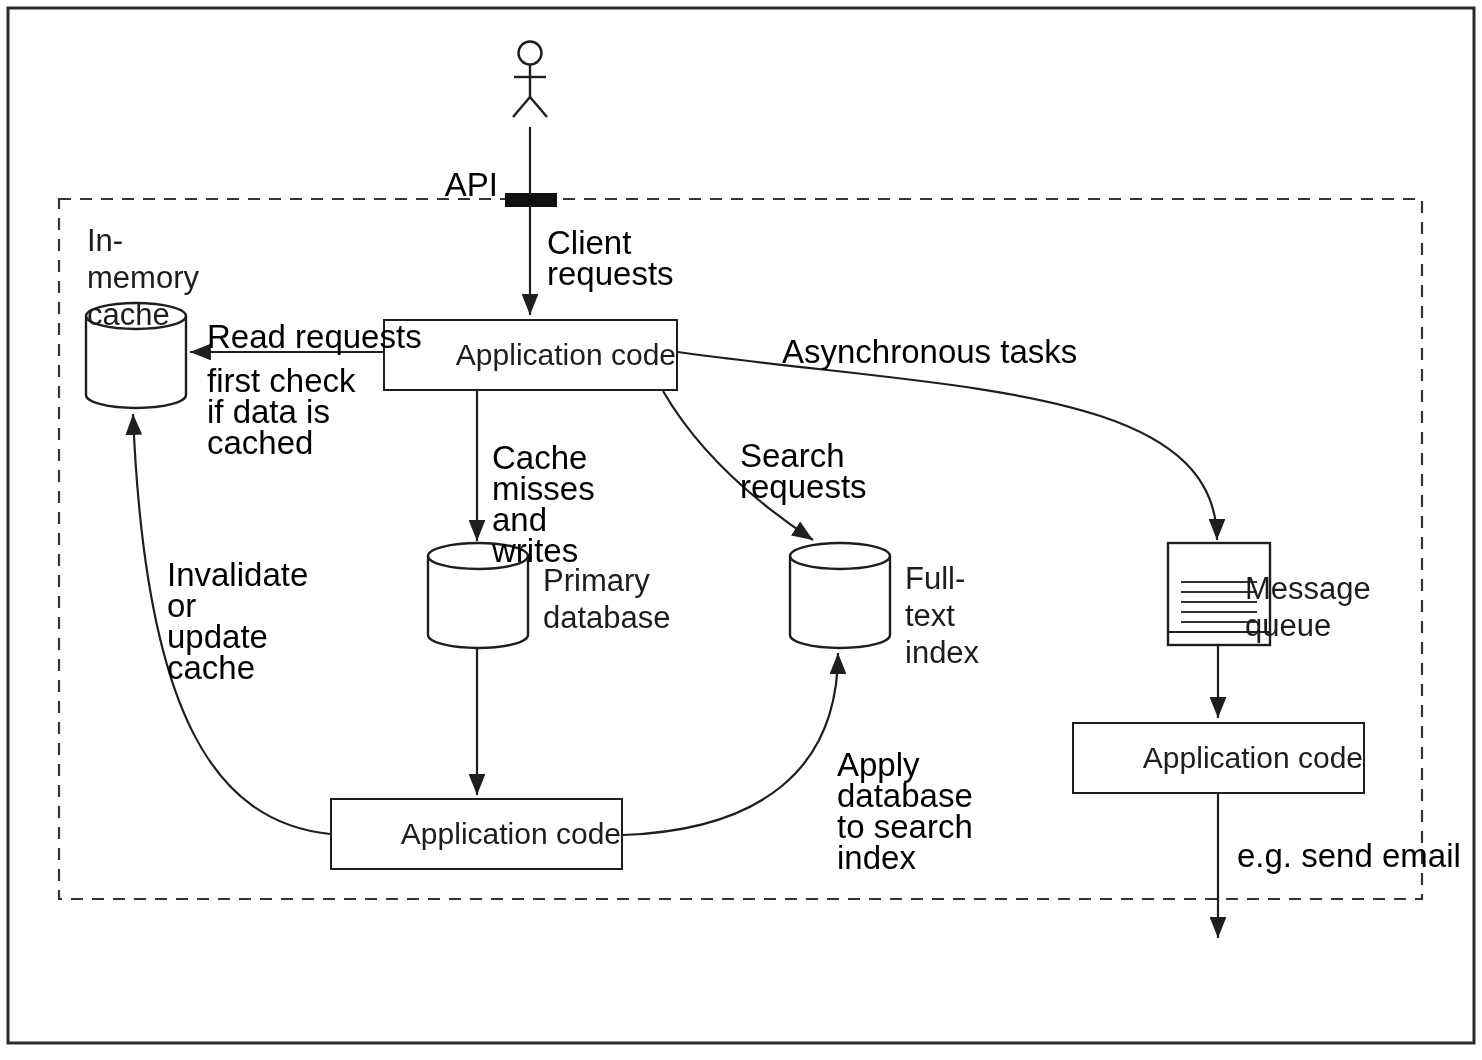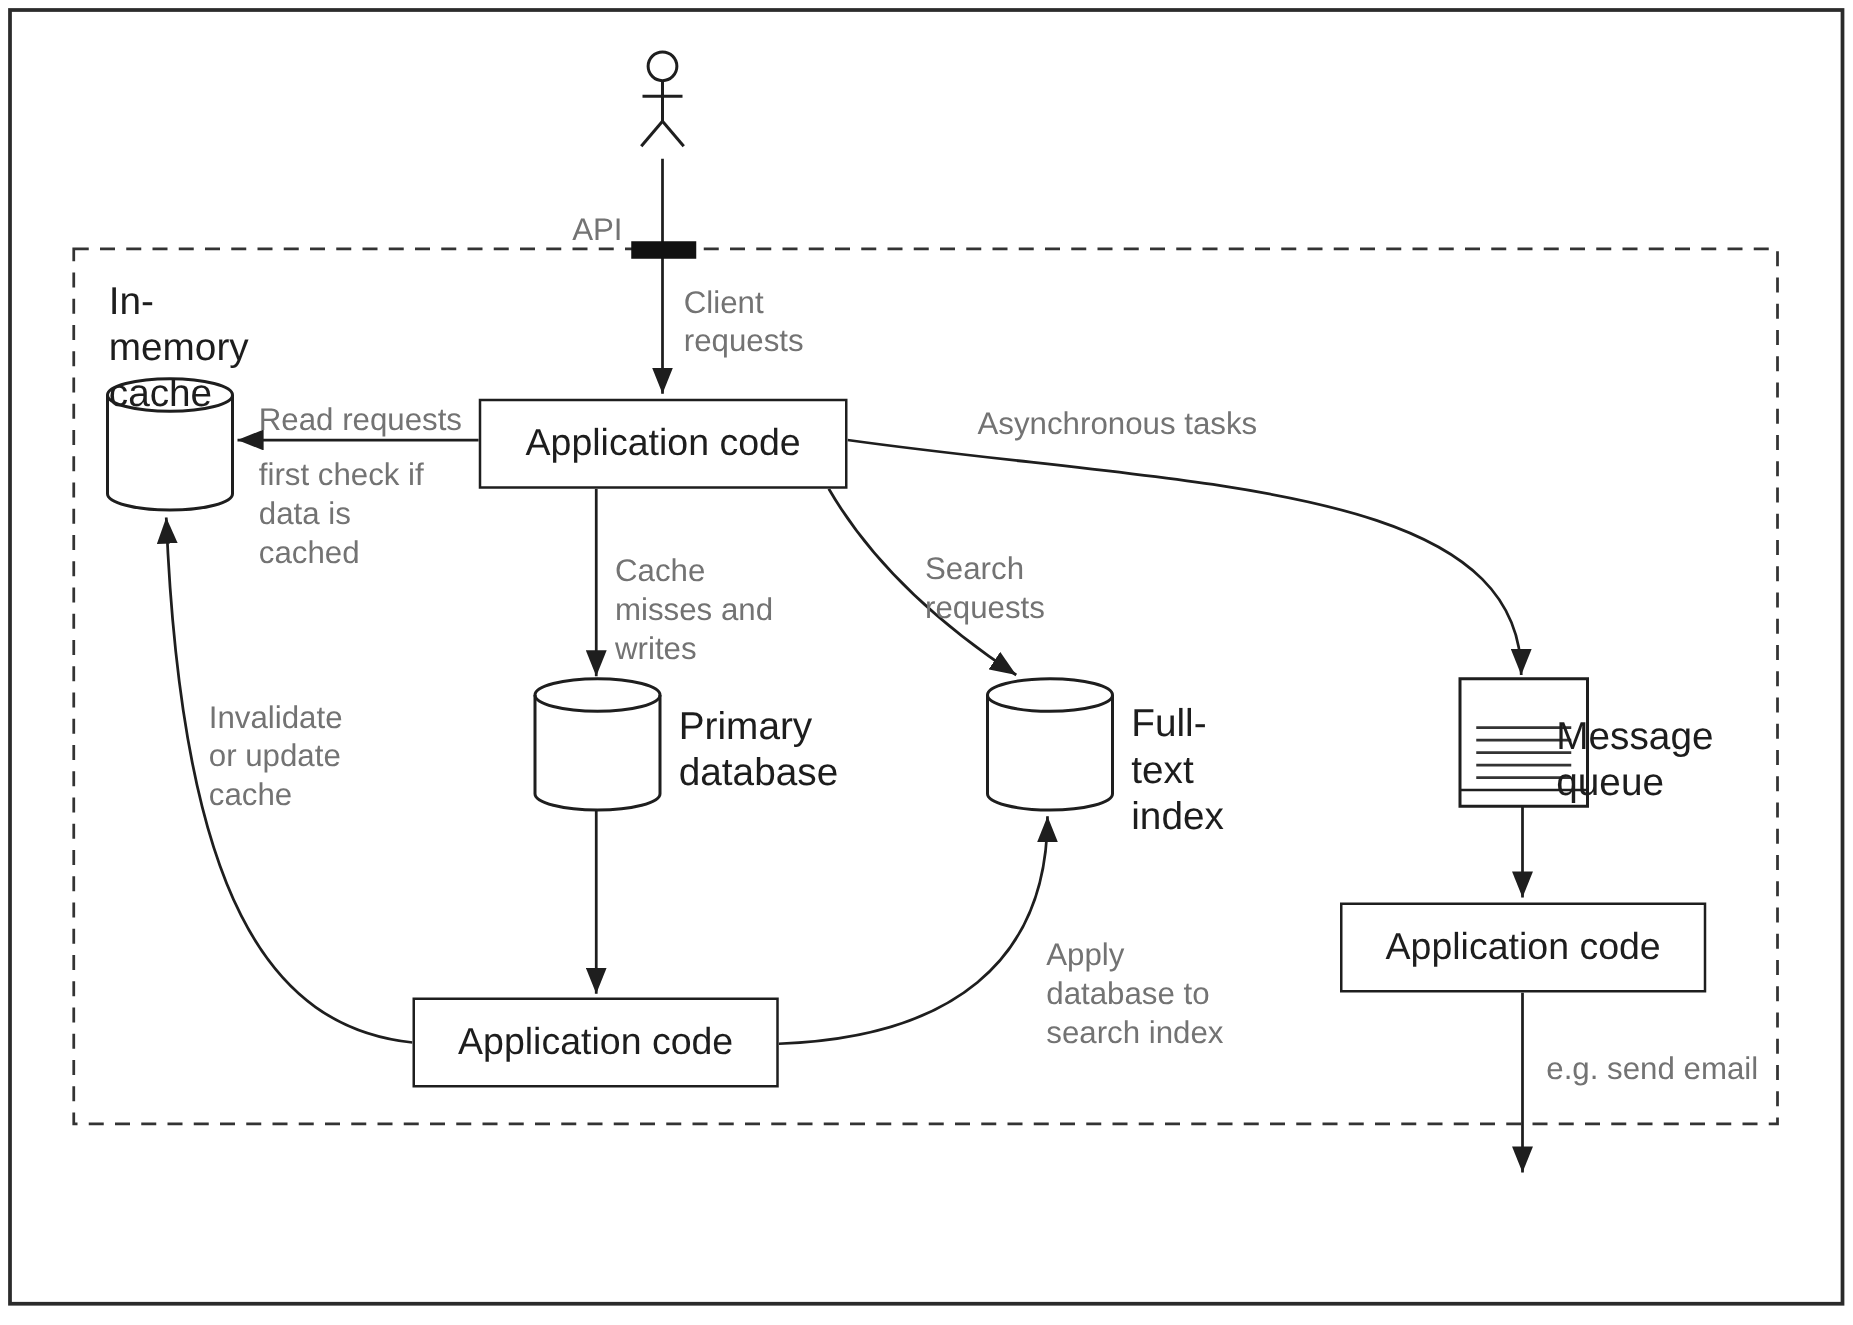--- a/index.html
+++ b/index.html
@@ -16,40 +16,40 @@
     overflow: hidden;
   }
   #diagram-svg {
     position: absolute;
     left: 0; top: 0;
     width: 1482px;
     height: 1060px;
   }
   .lbl {
     position: absolute;
-    font-size: 25px;
+    font-size: 33px;
     line-height: 31px;
-    color: #737373;
+    color: #000000;
     white-space: normal;
   }
   .lbl-lg {
     position: absolute;
     font-size: 31px;
     line-height: 37px;
     color: #1d1d1d;
     white-space: normal;
   }
   .nowrap { white-space: nowrap; }
   .box {
     position: absolute;
     background: #ffffff;
     border: 2.5px solid #1e1e1e;
     display: flex;
     align-items: center;
-    justify-content: center;
+    justify-content: flex-end;
     box-sizing: border-box;
   }
   .box span {
     font-size: 30px;
     color: #1d1d1d;
     white-space: nowrap;
   }
 </style>
 </head>
 <body>
@@ -133,21 +133,21 @@
   <div class="lbl nowrap" style="left:430px; top:169px; width:68px; text-align:right">API</div>
 
   <div class="lbl-lg" style="left:87px; top:222px; width:140px">In-memory cache</div>
 
   <div class="lbl" style="left:547px; top:227px; width:112px">Client requests</div>
 
   <div class="lbl nowrap" style="left:207px; top:321px">Read requests</div>
 
   <div class="lbl" style="left:207px; top:365px; width:160px">first check if data is cached</div>
 
-  <div class="lbl nowrap" style="left:782px; top:324px">Asynchronous tasks</div>
+  <div class="lbl nowrap" style="left:782px; top:336px">Asynchronous tasks</div>
 
   <div class="lbl" style="left:492px; top:442px; width:150px">Cache misses and writes</div>
 
   <div class="lbl" style="left:740px; top:440px; width:100px">Search requests</div>
 
   <div class="lbl-lg" style="left:543px; top:562px; width:125px">Primary database</div>
 
   <div class="lbl-lg" style="left:905px; top:560px; width:110px">Full-text index</div>
 
   <div class="lbl-lg" style="left:1245px; top:570px; width:125px">Message queue</div>

